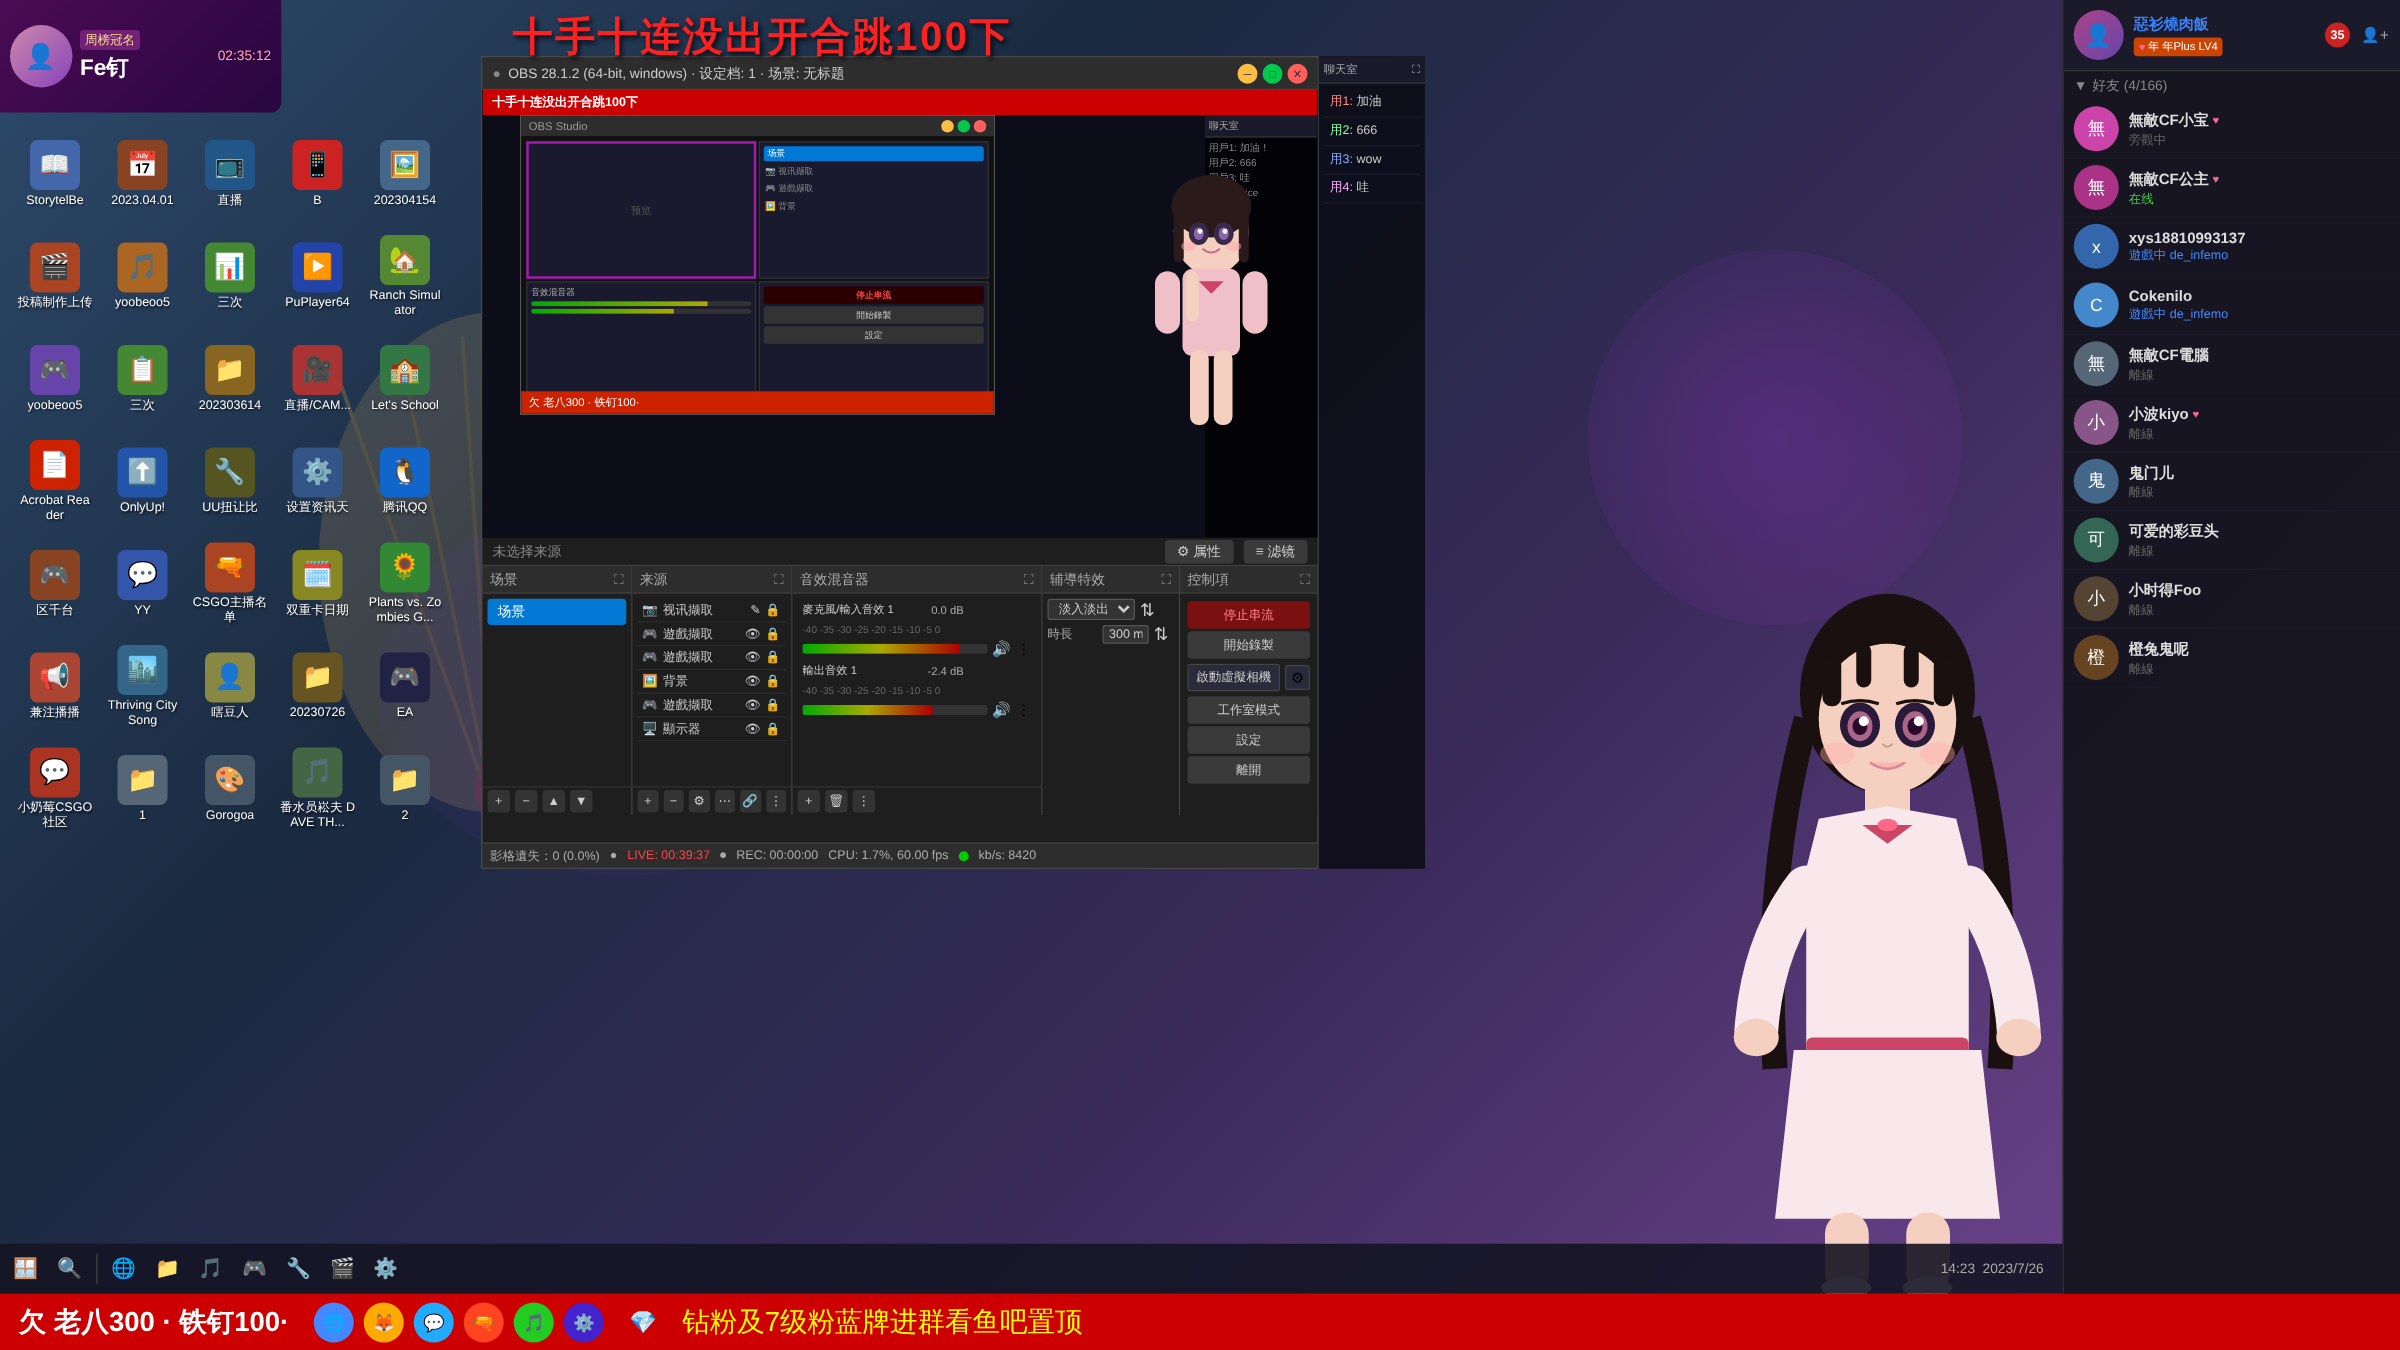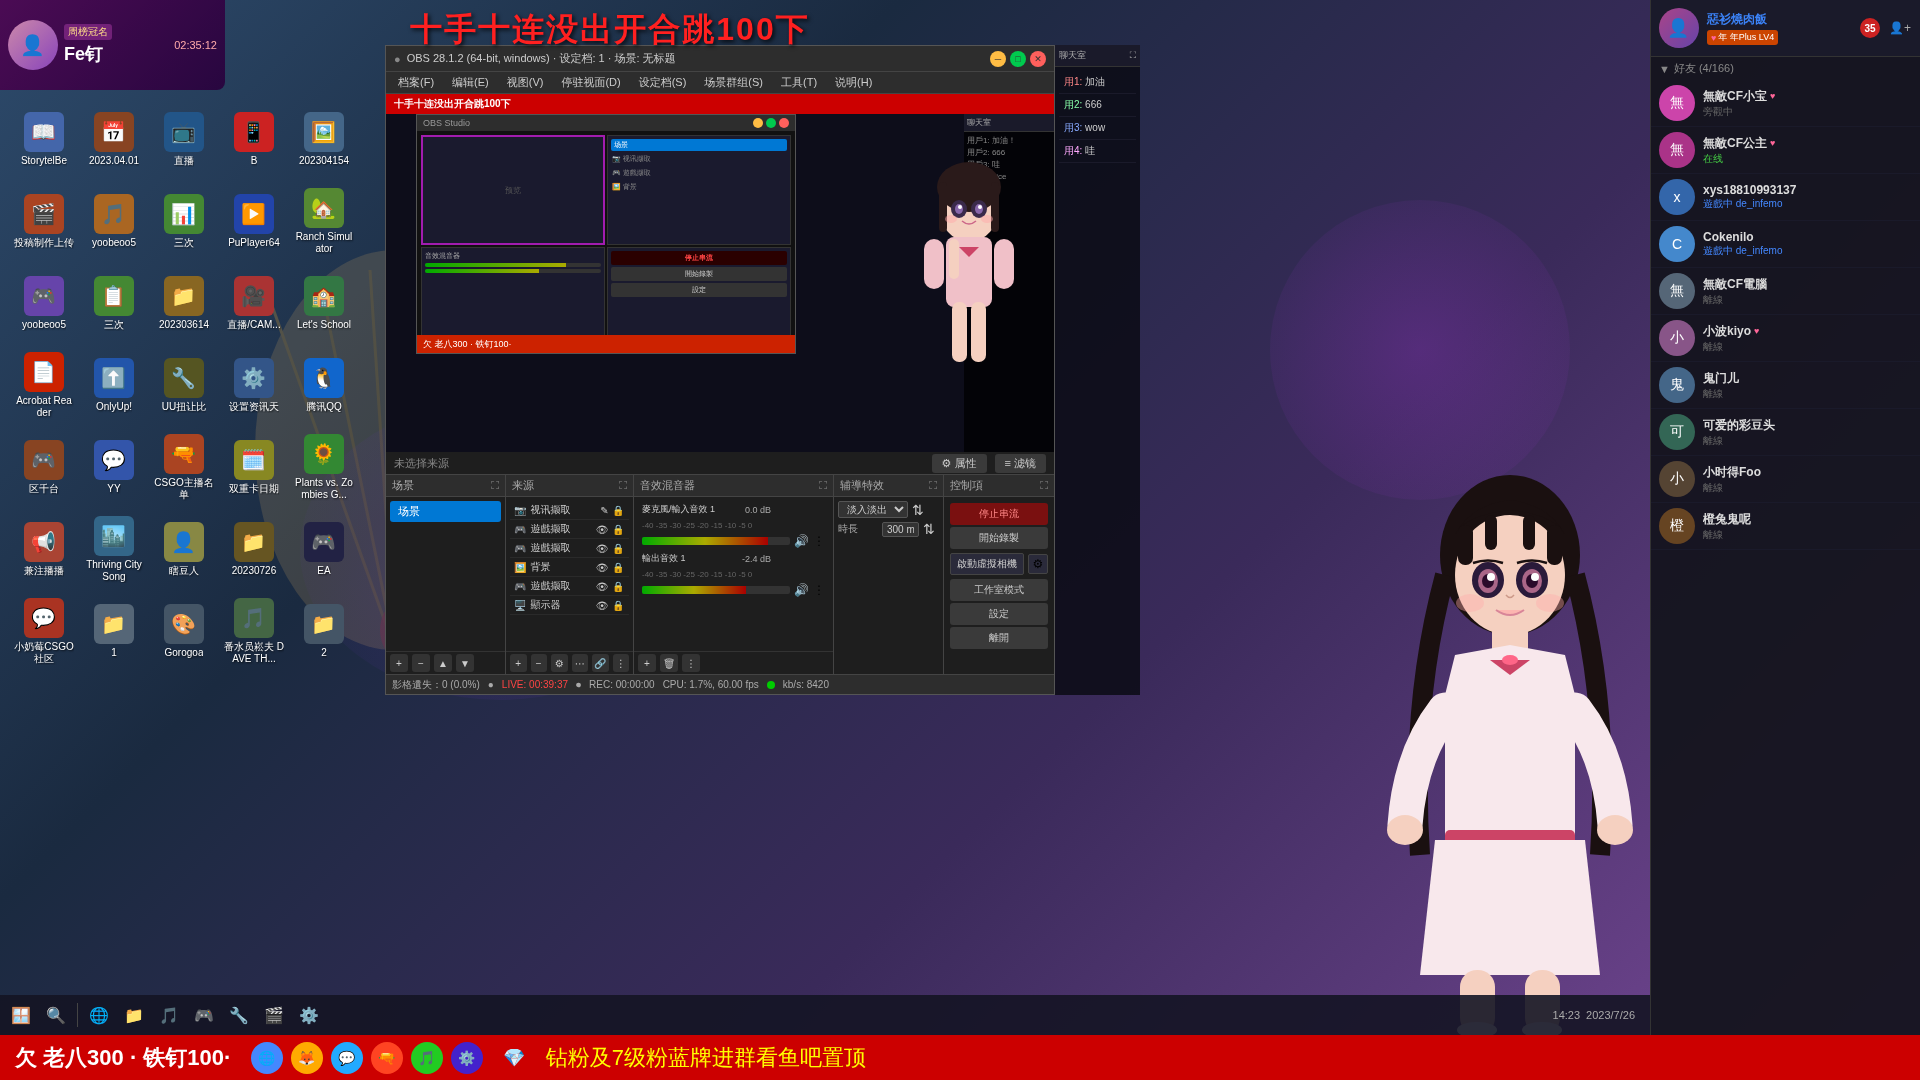--- a/index.html
+++ b/index.html
@@ -329,20 +329,21 @@
       background: #2d2d2d;
       height: 20px;
       display: flex;
       align-items: center;
       padding: 0 6px;
       gap: 8px;
       font-size: 10px;
       color: #aaa;
       border-top: 1px solid #444;
       flex-shrink: 0;
+      margin-top: 22px;
     }
     .status-live {
       color: #ff4444;
       font-weight: normal;
     }
     .status-green-dot {
       width: 8px;
       height: 8px;
       background: #00cc00;
       border-radius: 50%;
@@ -859,30 +860,20 @@
   <div class="obs-titlebar">
     <span style="font-size:11px;color:#888;margin-right:6px">●</span>
     <span class="obs-titlebar-title">OBS 28.1.2 (64-bit, windows) · 设定档: 1 · 场景: 无标题</span>
     <div class="obs-titlebar-controls">
       <div class="obs-btn obs-btn-min">─</div>
       <div class="obs-btn obs-btn-max">□</div>
       <div class="obs-btn obs-btn-close">✕</div>
     </div>
   </div>
 
-  <div class="obs-menubar">
-    <div class="obs-menu-item">档案(F)</div>
-    <div class="obs-menu-item">编辑(E)</div>
-    <div class="obs-menu-item">视图(V)</div>
-    <div class="obs-menu-item">停驻视面(D)</div>
-    <div class="obs-menu-item">设定档(S)</div>
-    <div class="obs-menu-item">场景群组(S)</div>
-    <div class="obs-menu-item">工具(T)</div>
-    <div class="obs-menu-item">说明(H)</div>
-  </div>
 
   <div class="obs-preview">
     <div class="obs-inner-content">
 
       <div class="inner-header-bar">十手十连没出开合跳100下</div>
 
       <div class="inner-obs-win">
         <div style="background:#2d2d2d;height:16px;display:flex;align-items:center;padding:0 6px;font-size:9px;color:#999">
           <span>OBS Studio</span>
           <div style="margin-left:auto;display:flex;gap:3px">

